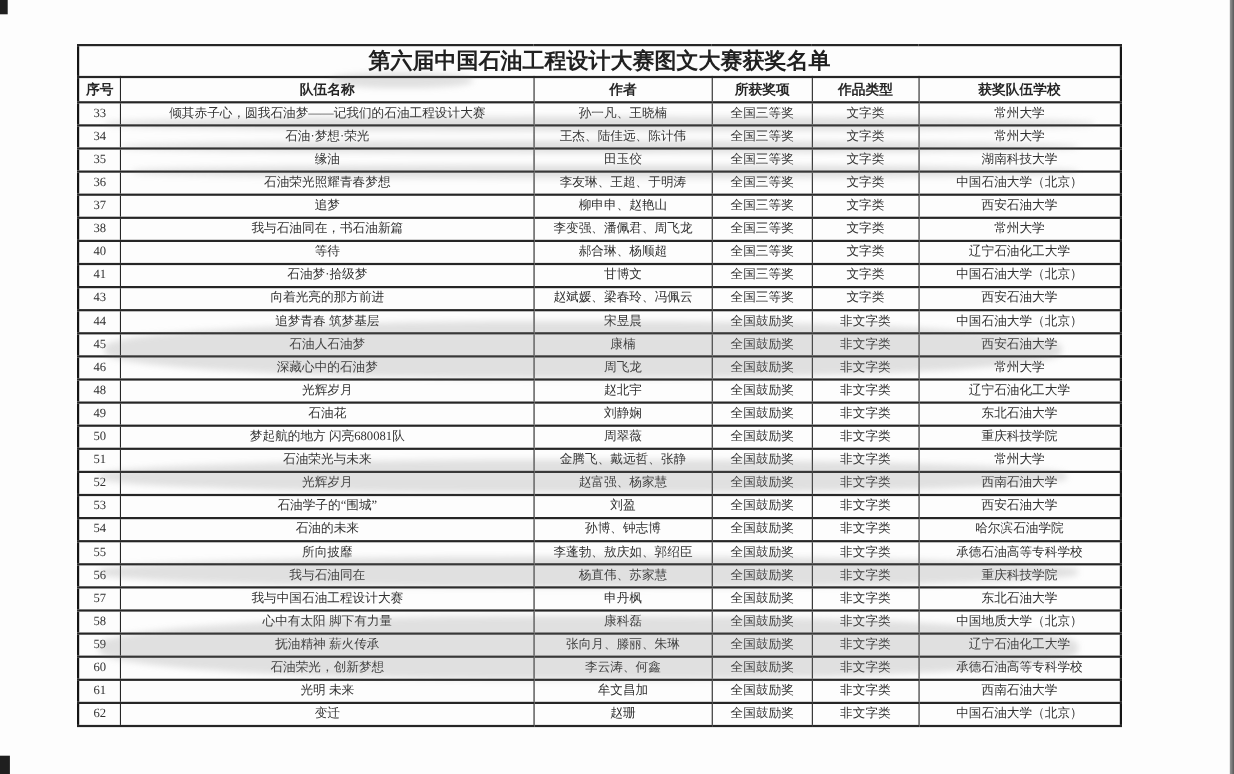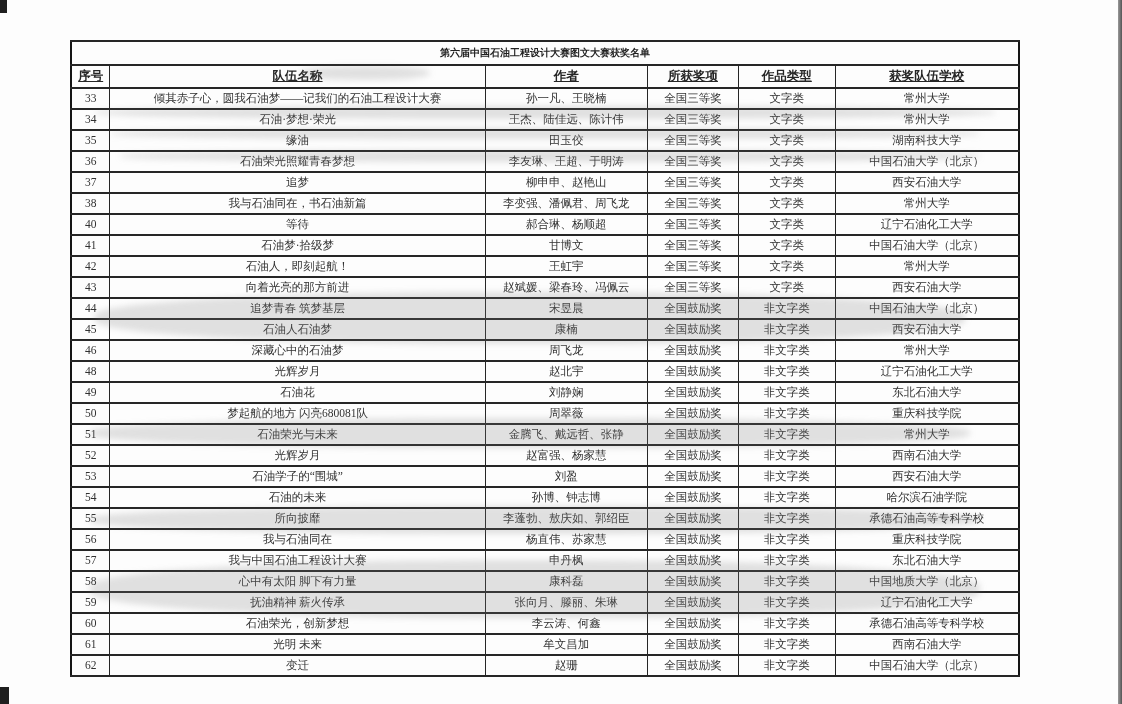--- a/index.html
+++ b/index.html
@@ -18,24 +18,24 @@
     border:2px solid #111;
   }
   table.award th, table.award td{
     border:solid #222;
     border-width:2px 1px;
     text-align:center;vertical-align:middle;
     padding:0 2px;overflow:hidden;white-space:nowrap;
     color:#2e2e2e;
   }
   tr.title-row td{
-    height:22px;font-size:10px;font-weight:bold;color:#1c1c1c;
+    height:22px;font-size:20px;font-weight:bold;color:#1c1c1c;
   }
   tr.header-row th{
-    height:21px;font-size:12.5px;font-weight:bold;color:#222;text-decoration:underline;
+    height:21px;font-size:12.5px;font-weight:bold;color:#222;
   }
   tbody tr td{
     height:19px;font-size:11.5px;line-height:1;
   }
   
   .smudge{
     position:absolute;background:rgba(125,125,125,0.22);
     filter:blur(3px);border-radius:45%;pointer-events:none;
   }
   .corner-mark{position:absolute;background:#1f1f1f;pointer-events:none;}
@@ -129,28 +129,20 @@
         </tr>
         <tr>
           <td>41</td>
           <td>石油梦·拾级梦</td>
           <td>甘博文</td>
           <td>全国三等奖</td>
           <td>文字类</td>
           <td>中国石油大学（北京）</td>
         </tr>
         <tr>
-          <td>42</td>
-          <td>石油人，即刻起航！</td>
-          <td>王虹宇</td>
-          <td>全国三等奖</td>
-          <td>文字类</td>
-          <td>常州大学</td>
-        </tr>
-        <tr>
           <td>43</td>
           <td>向着光亮的那方前进</td>
           <td>赵斌媛、梁春玲、冯佩云</td>
           <td>全国三等奖</td>
           <td>文字类</td>
           <td>西安石油大学</td>
         </tr>
         <tr>
           <td>44</td>
           <td>追梦青春 筑梦基层</td>

